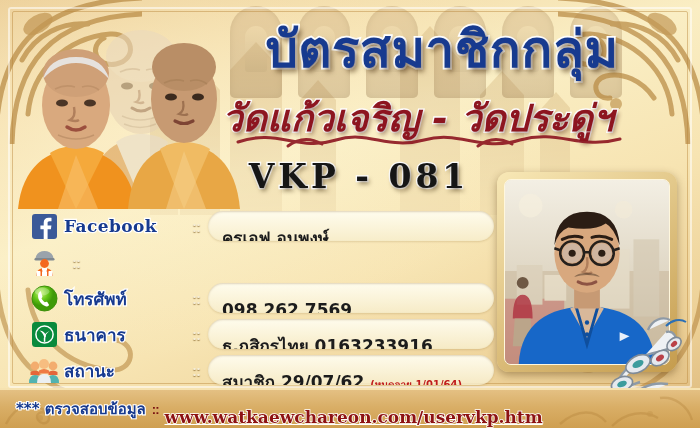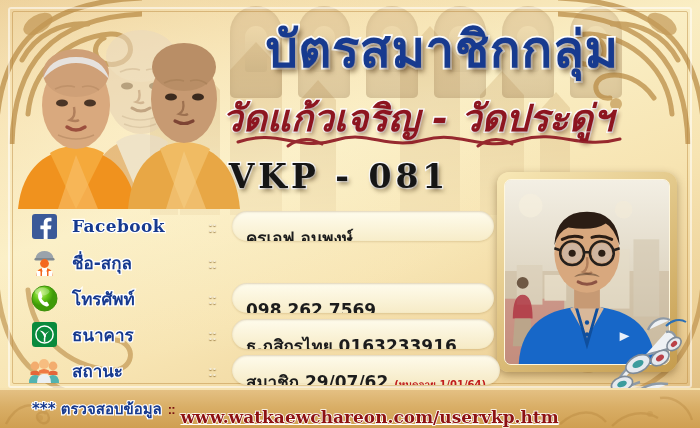--- a/index.html
+++ b/index.html
@@ -85,21 +85,21 @@
     paint-order:stroke fill;
     text-shadow:2px 3px 4px rgba(70,25,10,.45);
     font-family:"DejaVu Sans","Liberation Sans",sans-serif;
     white-space:nowrap;
   }
   .script-flourish{
     position:absolute; left:228px; top:126px; width:440px; height:26px;
     pointer-events:none;
   }
   .title-code {
-    position:absolute; left:224px; top:157px; width:230px;
+    position:absolute; left:244px; top:157px; width:230px;
     text-align:center;
     font-family:"DejaVu Serif","Liberation Serif",serif;
     font-size:33px; font-weight:bold; letter-spacing:4px;
     color:#161616;
     -webkit-text-stroke:2.6px #ffffff;
     paint-order:stroke fill;
     text-shadow:2px 3px 4px rgba(60,40,10,.5);
     white-space:nowrap;
   }
 
@@ -120,21 +120,21 @@
   }
   .portrait-inner svg { display:block; width:100%; height:100%; }
 
   .thai-ornament {
     position:absolute; left:578px; top:300px; width:120px; height:120px;
     pointer-events:none;
   }
 
   
   .rows { position:absolute; left:24px; top:208px; width:470px; }
-  .row { position:relative; height:36px; display:flex; align-items:center;gap:8px; }
+  .row { position:relative; height:36px; display:flex; align-items:center; }
 
   .ricon { width:40px; height:34px; display:flex; align-items:center; justify-content:center; flex:0 0 40px; }
   .ricon svg { display:block; }
 
   .rlabel {
     flex:0 0 120px;
     font-family:"DejaVu Sans","Liberation Sans",sans-serif;
     font-size:17px; font-weight:bold; color:#173a8f;
     -webkit-text-stroke:2.4px #ffffff;
     paint-order:stroke fill;
@@ -164,21 +164,21 @@
 
   
   .footer {
     position:absolute; left:0; bottom:0; width:700px; height:40px;
     background:linear-gradient(180deg,#e4c083 0%, #d9ae66 45%, #cf9f51 100%);
     border-top:2px solid #f6e2b0;
     display:flex; align-items:center;
   }
   .footer-orn { position:absolute; inset:0; opacity:.35; pointer-events:none; }
   .footer-text {
-    position:relative; margin-left:32px;
+    position:relative; margin-left:16px;
     font-family:"DejaVu Sans","Liberation Sans",sans-serif;
     font-size:15px; font-weight:bold; color:#173a8f;
     -webkit-text-stroke:2.2px #ffffff; paint-order:stroke fill;
     white-space:nowrap;
   }
   .footer-sep {
     position:relative; margin:0 6px; font-size:13px; font-weight:bold; color:#7a1212;
     letter-spacing:-1px;
   }
   .footer-url {
@@ -464,21 +464,20 @@
           <rect x="3.5" y="9" width="20" height="2.6" rx="1.3" fill="#7f888f"></rect>
           <circle cx="13.5" cy="14.5" r="4.4" fill="#f4691d"></circle>
           <path d="M5 27 C5.5 21 9 19 13.5 19 C18 19 21.5 21 22 27z" fill="#f4691d"></path>
           <path d="M11 19 h5 v8 h-5z" fill="#fff"></path>
           <path d="M5.5 27 h4 v-5 h-4z" fill="#fff"></path>
           <path d="M17.5 27 h4 v-5 h-4z" fill="#fff"></path>
           <circle cx="10.5" cy="22" r="1" fill="#f4691d"></circle>
           <circle cx="16.5" cy="22" r="1" fill="#f4691d"></circle>
         </svg>
       </span>
-      <span class="rlabel">ชื่อ-สกุล</span>
       <span class="rsep">::</span>
     </div>
 
     <div class="row">
       <span class="ricon">
         <svg width="27" height="27" viewBox="0 0 27 27">
           <defs>
               <radialGradient id="gph" cx="35%" cy="28%">
             <stop offset="0%" stop-color="#c6f56e"></stop>
                 <stop offset="60%" stop-color="#63c417"></stop>

